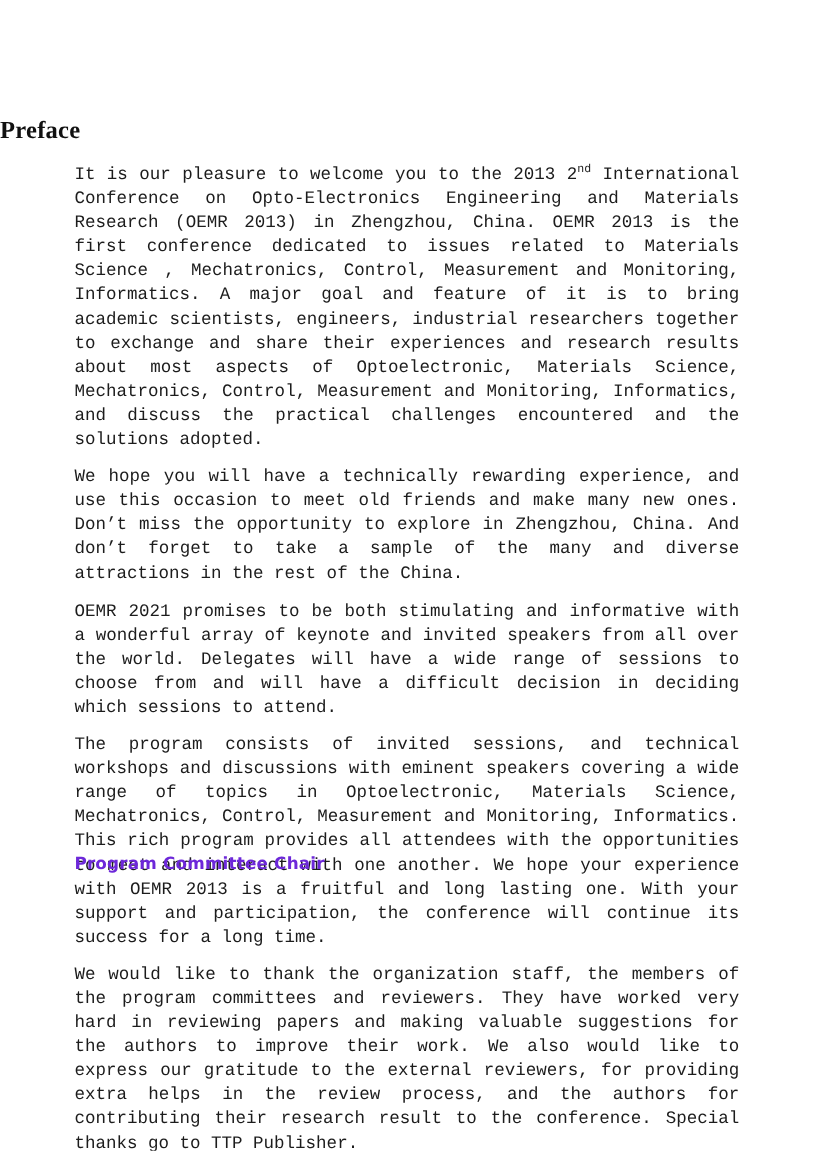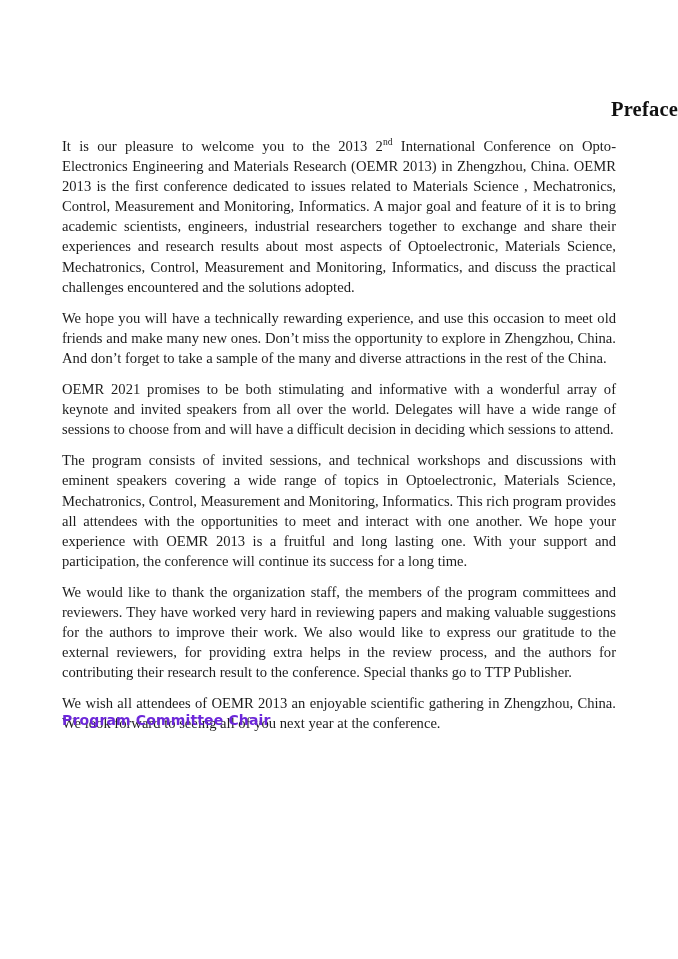--- a/index.html
+++ b/index.html
@@ -22,21 +22,21 @@
     height: 959px;
     background: #ffffff;
     box-sizing: border-box;
   }
 
   .page-title {
     position: absolute;
     top: 84px;
     left: 0;
     width: 678px;
-    text-align: right;
+    text-align: left;
     font-family: "Liberation Serif", "DejaVu Serif", serif;
     font-weight: bold;
     font-size: 20.5px;
     letter-spacing: 0.2px;
     color: #111111;
   }
 
   .body-block {
     position: absolute;
     top: 136px;
@@ -44,21 +44,21 @@
     width: 554px;
   }
 
   p.para {
     margin: 0 0 11px 0;
     text-align: justify;
     text-justify: inter-word;
     font-size: 14.6px;
     line-height: 20.1px;
     color: #1c1c1c;
-    font-family: Liberation Serif, serif;
+    font-family: Liberation Mono, monospace;
     hyphens: none;
   }
 
   p.para:last-of-type {
     margin-bottom: 0;
   }
 
   sup.ord {
     font-size: 0.66em;
     vertical-align: super;

